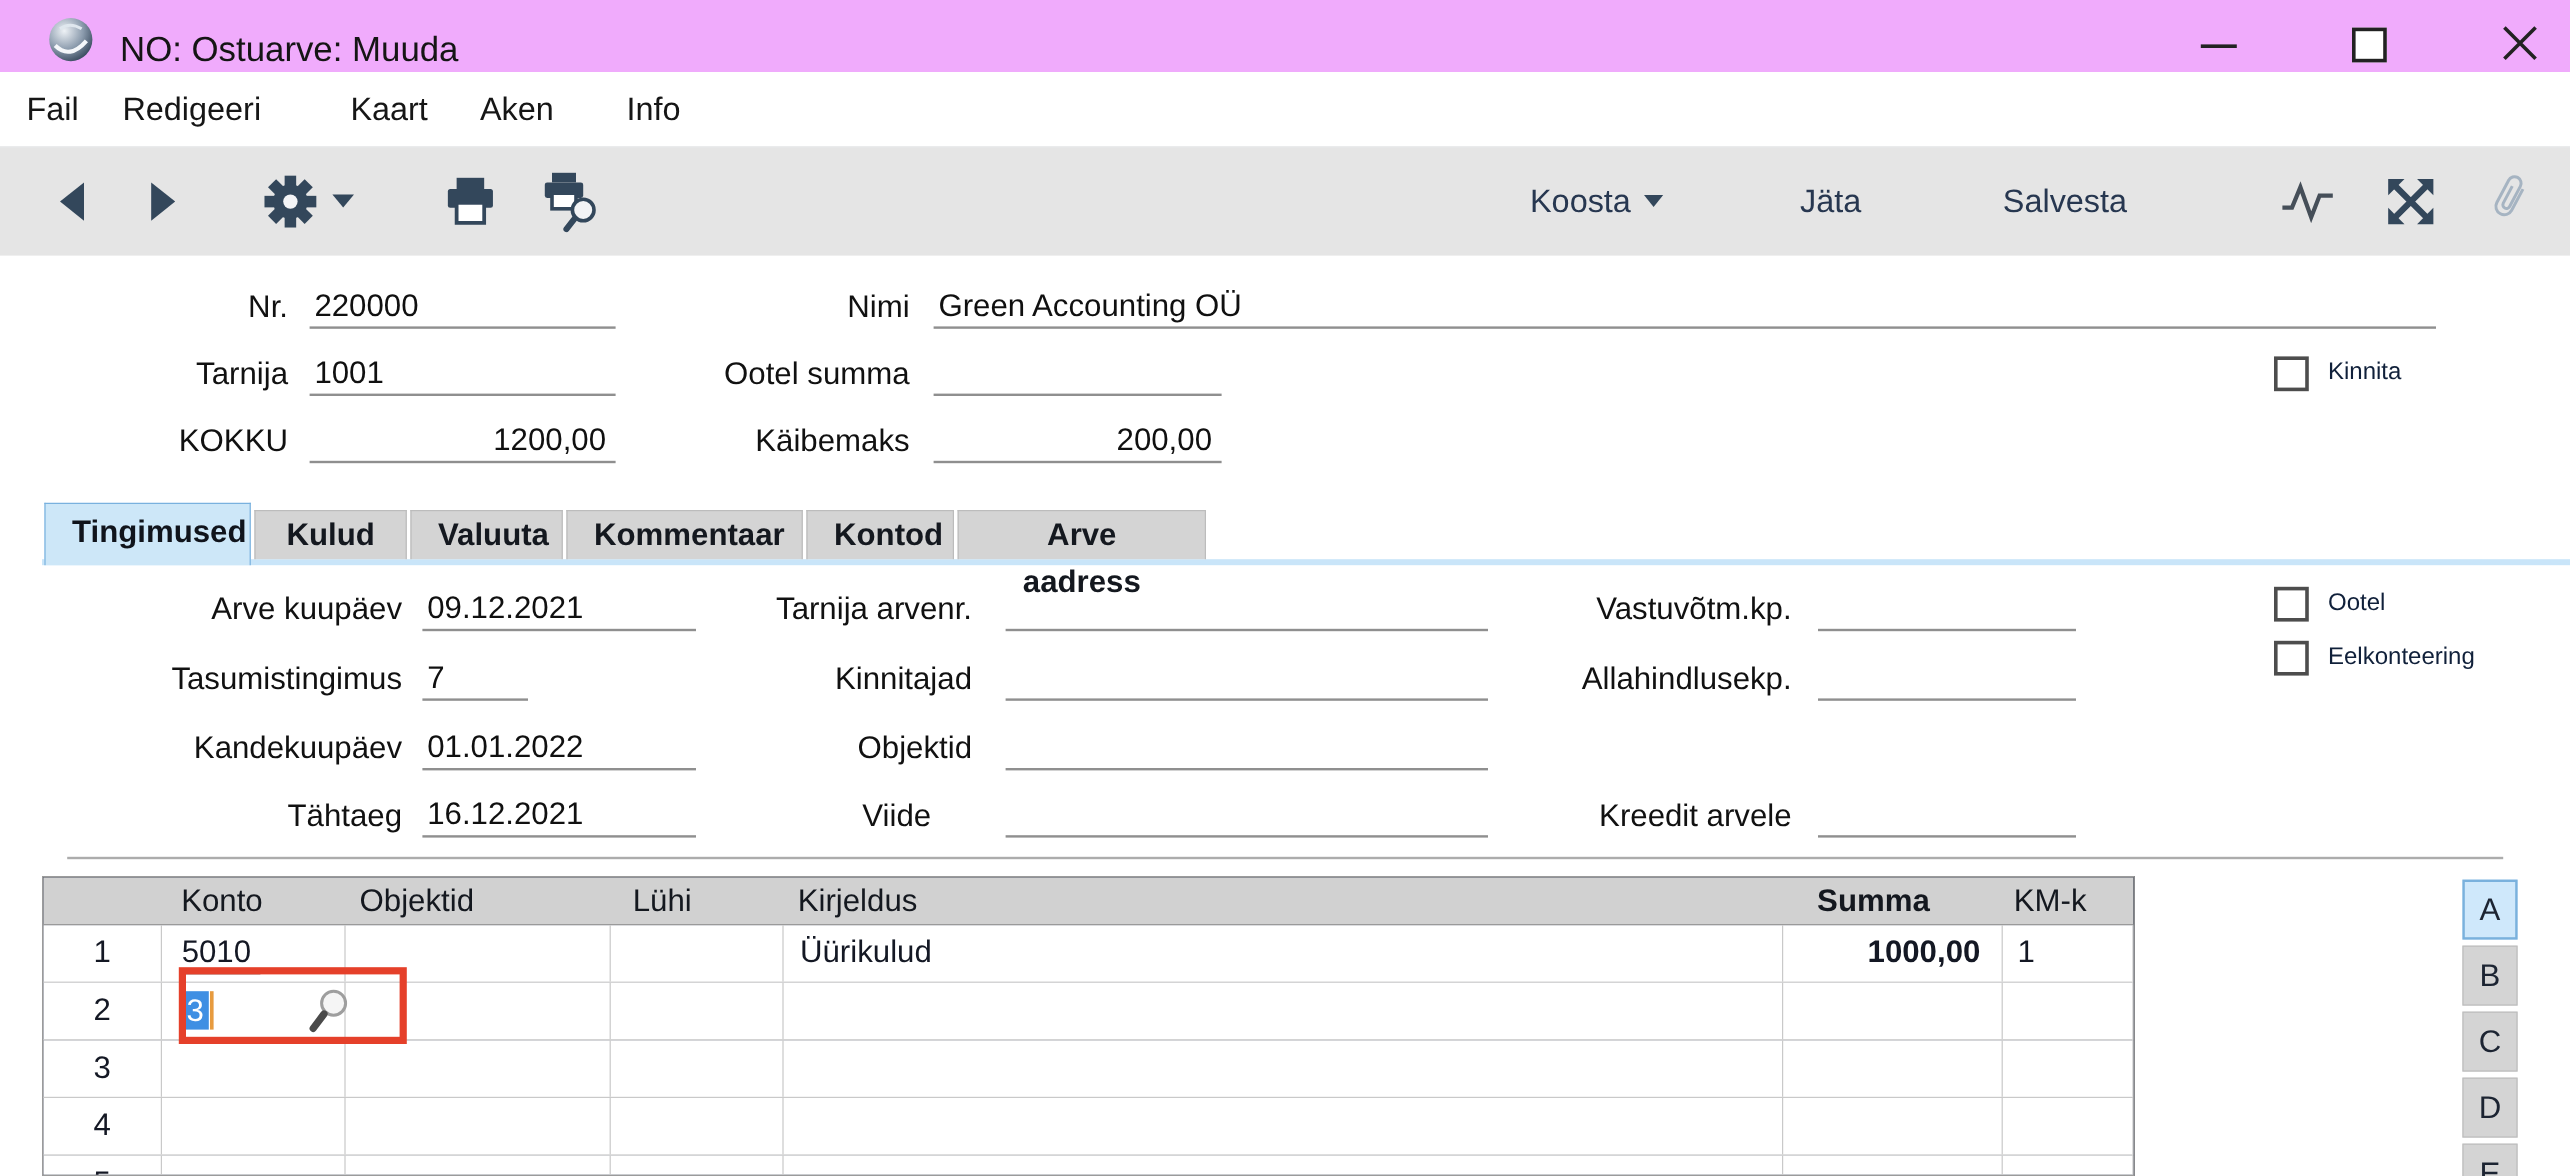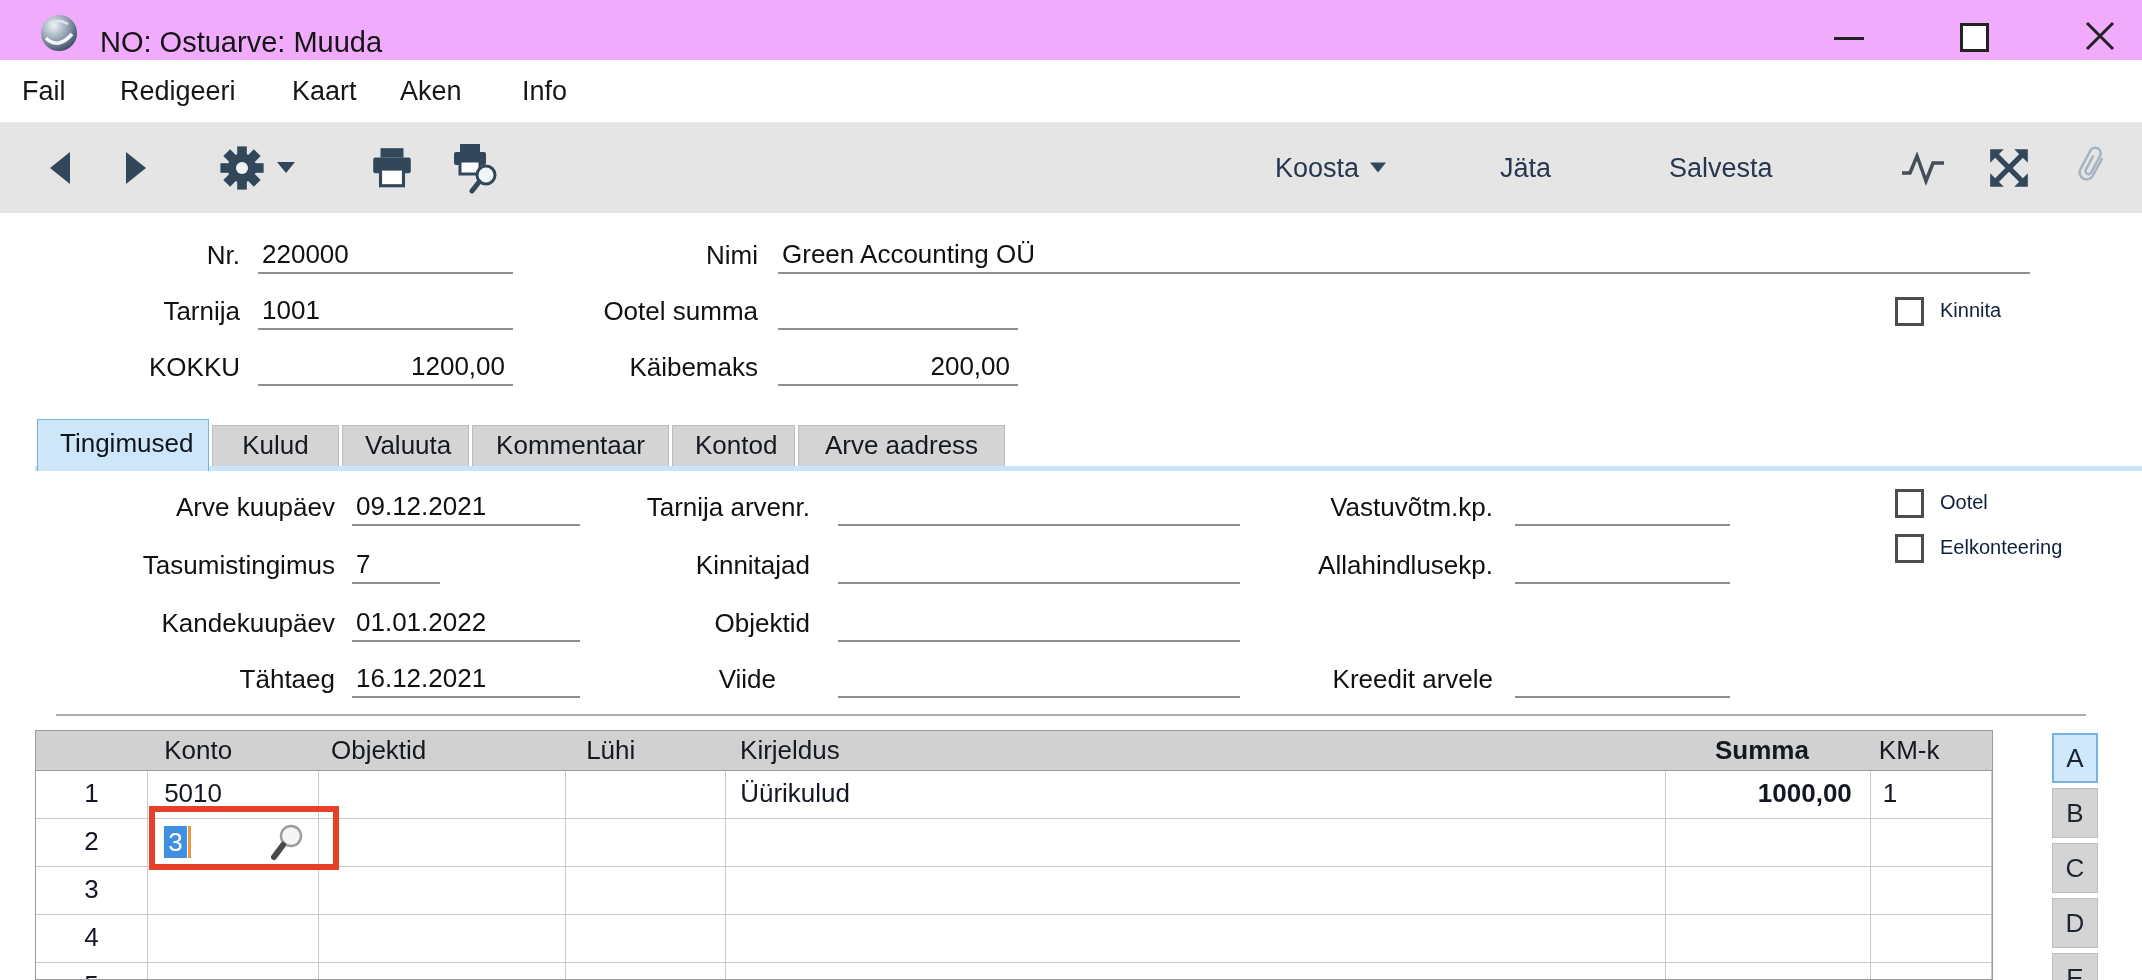--- a/index.html
+++ b/index.html
@@ -27,28 +27,28 @@
   .hl{position:absolute;font-size:26px;color:#111;text-align:right;white-space:nowrap;}
   .uf{position:absolute;height:38px;border-bottom:2px solid #8f8f8f;font-size:26px;color:#101010;
       line-height:36px;white-space:nowrap;box-sizing:border-box;padding-left:4px;overflow:hidden;}
   .uf.r{text-align:right;padding-right:8px;}
   .cb{position:absolute;width:29px;height:29px;border:3px solid #4d4d4d;background:#fff;box-sizing:border-box;}
   .cblbl{position:absolute;font-size:20px;color:#10203a;white-space:nowrap;}
 
   
   .tabline{position:absolute;left:35px;top:466px;width:2107px;height:5px;background:#c9e5f9;}
   .tab{position:absolute;box-sizing:border-box;font-size:26px;color:#14181f;text-align:center;
-       background:#d4d4d4;border:1px solid #bcbcbc;border-bottom:none;top:425px;height:41px;line-height:39px;padding:0 22px;}
+       background:#d4d4d4;border:1px solid #bcbcbc;border-bottom:none;top:425px;height:41px;line-height:39px;padding:0 22px;font-weight:bold;}
   .tab.active{top:419px;height:52px;line-height:46px;background:#cde7f8;border:1px solid #79b1de;border-bottom:none;z-index:2;color:#10141c;}
 
   
   .sep{position:absolute;left:56px;top:714px;width:2030px;height:2px;background:#acacac;}
 
   
-  .grid{position:absolute;left:35px;top:730px;width:1958px;height:250px;border:1px solid #9b9b9b;
+  .grid{position:absolute;left:35px;top:730px;width:1744px;height:250px;border:1px solid #9b9b9b;
         box-sizing:border-box;overflow:hidden;background:#0f172a;}
   .ghead{display:flex;height:40px;background:#d1d1d1;border-bottom:1px solid #9a9a9a;box-sizing:border-box;}
   .ghead .gc{font-size:26px;color:#14181f;padding-top:4px;box-sizing:border-box;white-space:nowrap;}
   .grow{display:flex;height:48px;border-bottom:1px solid #c9c9c9;box-sizing:border-box;background:#fff;}
   .gc{box-sizing:border-box;}
   .grow .gc{border-right:1px solid #c9c9c9;font-size:26px;color:#141824;padding-top:7px;white-space:nowrap;position:relative;}
   .c0{width:113px;text-align:center;}
   .c1{width:172px;padding-left:16px;}
   .c2{width:249px;padding-left:12px;}
   .c3{width:161px;padding-left:20px;}
@@ -98,21 +98,21 @@
     <div class="btn-max"></div>
     <div class="btn-close">
       <svg width="34" height="34" viewBox="0 0 34 34">
           <path d="M4 4 L30 30 M30 4 L4 30" stroke="#222" stroke-width="3" fill="none"></path>
         </svg>
     </div>
   </div>
 
   <div class="menubar">
     <div class="menu-item" style="left:22px">Fail</div>
-    <div class="menu-item" style="left:120px">Redigeeri</div>
+    <div class="menu-item" style="left:102px">Redigeeri</div>
     <div class="menu-item" style="left:292px">Kaart</div>
     <div class="menu-item" style="left:400px">Aken</div>
     <div class="menu-item" style="left:522px">Info</div>
   </div>
 
   <div class="toolbar">
     <div class="tbi" style="left:46px">
       <svg width="26" height="36" viewBox="0 0 26 36">
           <polygon points="24,2 4,18 24,34" fill="#33475b"></polygon>
         </svg>

